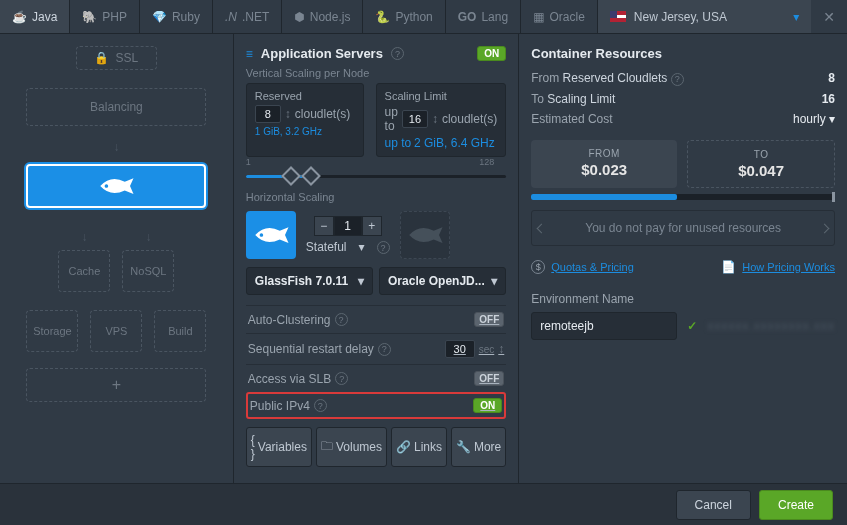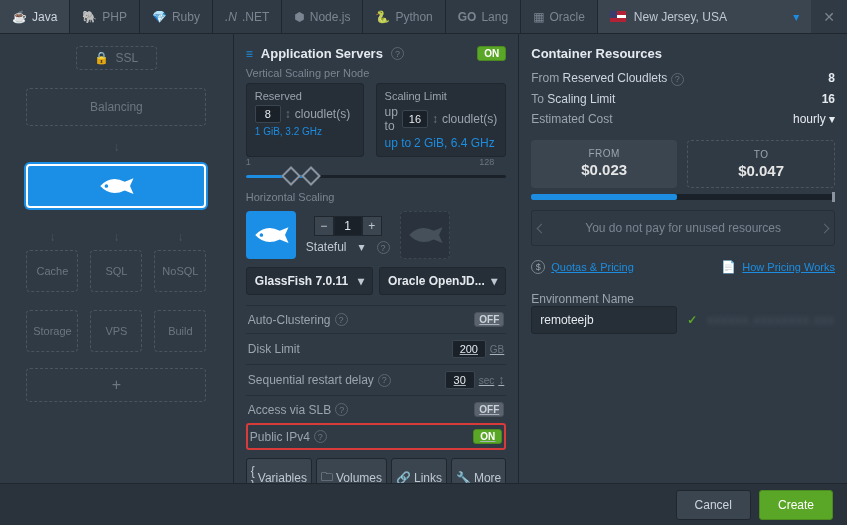--- a/index.html
+++ b/index.html
@@ -75,21 +75,21 @@
 .cost-bar{height:6px;background:#1b2128;border-radius:2px;position:relative;margin:6px 0 10px;}
 .cost-bar-fill{position:absolute;left:0;width:48%;height:100%;background:#1c8de0;border-radius:2px;}
 .cost-bar-end{position:absolute;right:0;width:3px;height:10px;top:-2px;background:#8a94a0;}
 .note-box{border:1px solid #262e37;border-radius:3px;padding:10px 8px;text-align:center;color:#7a8591;font-size:11px;position:relative;margin-bottom:14px;}
 .note-box::before,.note-box::after{content:"";position:absolute;top:50%;width:6px;height:6px;border-top:1px solid #5b6670;border-right:1px solid #5b6670;margin-top:-3px;}
 .note-box::before{left:6px;transform:rotate(225deg);}
 .note-box::after{right:6px;transform:rotate(45deg);}
 .links{display:flex;align-items:center;gap:6px;margin-bottom:18px;}
 .link{color:#1c8de0;text-decoration:underline;cursor:pointer;font-size:11px;}
 .dollar-circ{width:14px;height:14px;border:1px solid #7a8591;border-radius:50%;display:inline-flex;align-items:center;justify-content:center;font-size:9px;color:#9aa4ae;}
-.env-label{color:#9aa4ae;}
+.env-label{color:#9aa4ae;margin-bottom:6px;}
 .env-input-row{display:flex;align-items:center;gap:10px;}
 .env-input{background:#262e37;border:1px solid #1f262d;color:#e5eaef;padding:6px 8px;border-radius:3px;width:146px;}
 .check{color:#5aa727;font-weight:bold;}
 .blur{color:#4a5561;letter-spacing:1px;filter:blur(2px);}
 
 .footer{position:absolute;bottom:0;left:0;right:0;height:42px;background:#2a323b;border-top:1px solid #1f262d;display:flex;align-items:center;justify-content:flex-end;gap:8px;padding:0 14px;}
 .btn{padding:7px 18px;border-radius:3px;border:1px solid #1f262d;cursor:pointer;font-size:12px;}
 .btn-cancel{background:#3b4550;color:#cdd5de;}
 .btn-create{background:#5aa727;color:#fff;border-color:#4a8a1e;}
 svg.fish path{fill:#fff;}
@@ -159,24 +159,20 @@
           <path d="M6 11 Q18 -2 34 6 L44 2 L40 11 L44 20 L34 16 Q18 24 6 11 Z M13 9 a2 2 0 1 0 0.1 0"></path>
         </svg>
     </div>
     <div class="row3">
       <div style="text-align:center">
           <div class="arrow-down">↓</div>
           <div class="mini">Cache</div>
         </div>
       <div style="text-align:center">
           <div class="arrow-down">↓</div>
-          <div class="mini">SQL</div>
-        </div>
-      <div style="text-align:center">
-          <div class="arrow-down">↓</div>
           <div class="mini">NoSQL</div>
         </div>
     </div>
     <div class="row3" style="margin-top:18px;">
       <div class="mini">Storage</div>
       <div class="mini">VPS</div>
       <div class="mini">Build</div>
     </div>
     <div class="plus-box">+</div>
   </div>
@@ -257,27 +253,20 @@
     </div>
 
     <div class="opt-row">
       <span class="lab">Auto-Clustering</span> 
         <span class="help" style="margin-left:4px;">?</span>
       <span class="rt">
           <span class="off-badge">OFF</span>
         </span>
     </div>
     <div class="opt-row">
-      <span class="lab">Disk Limit</span>
-      <span class="rt">
-          <input class="numbox" style="width: 34px;" value="200">
-          <span class="unit">GB</span>
-        </span>
-    </div>
-    <div class="opt-row">
       <span class="lab">Sequential restart delay</span> 
         <span class="help" style="margin-left:4px;">?</span>
       <span class="rt">
           <input class="numbox" style="width: 30px;" value="30">
           <span class="unit">sec</span>
           <span style="color:#6c7681;">↕</span>
         </span>
     </div>
     <div class="opt-row">
       <span class="lab">Access via SLB</span> 

